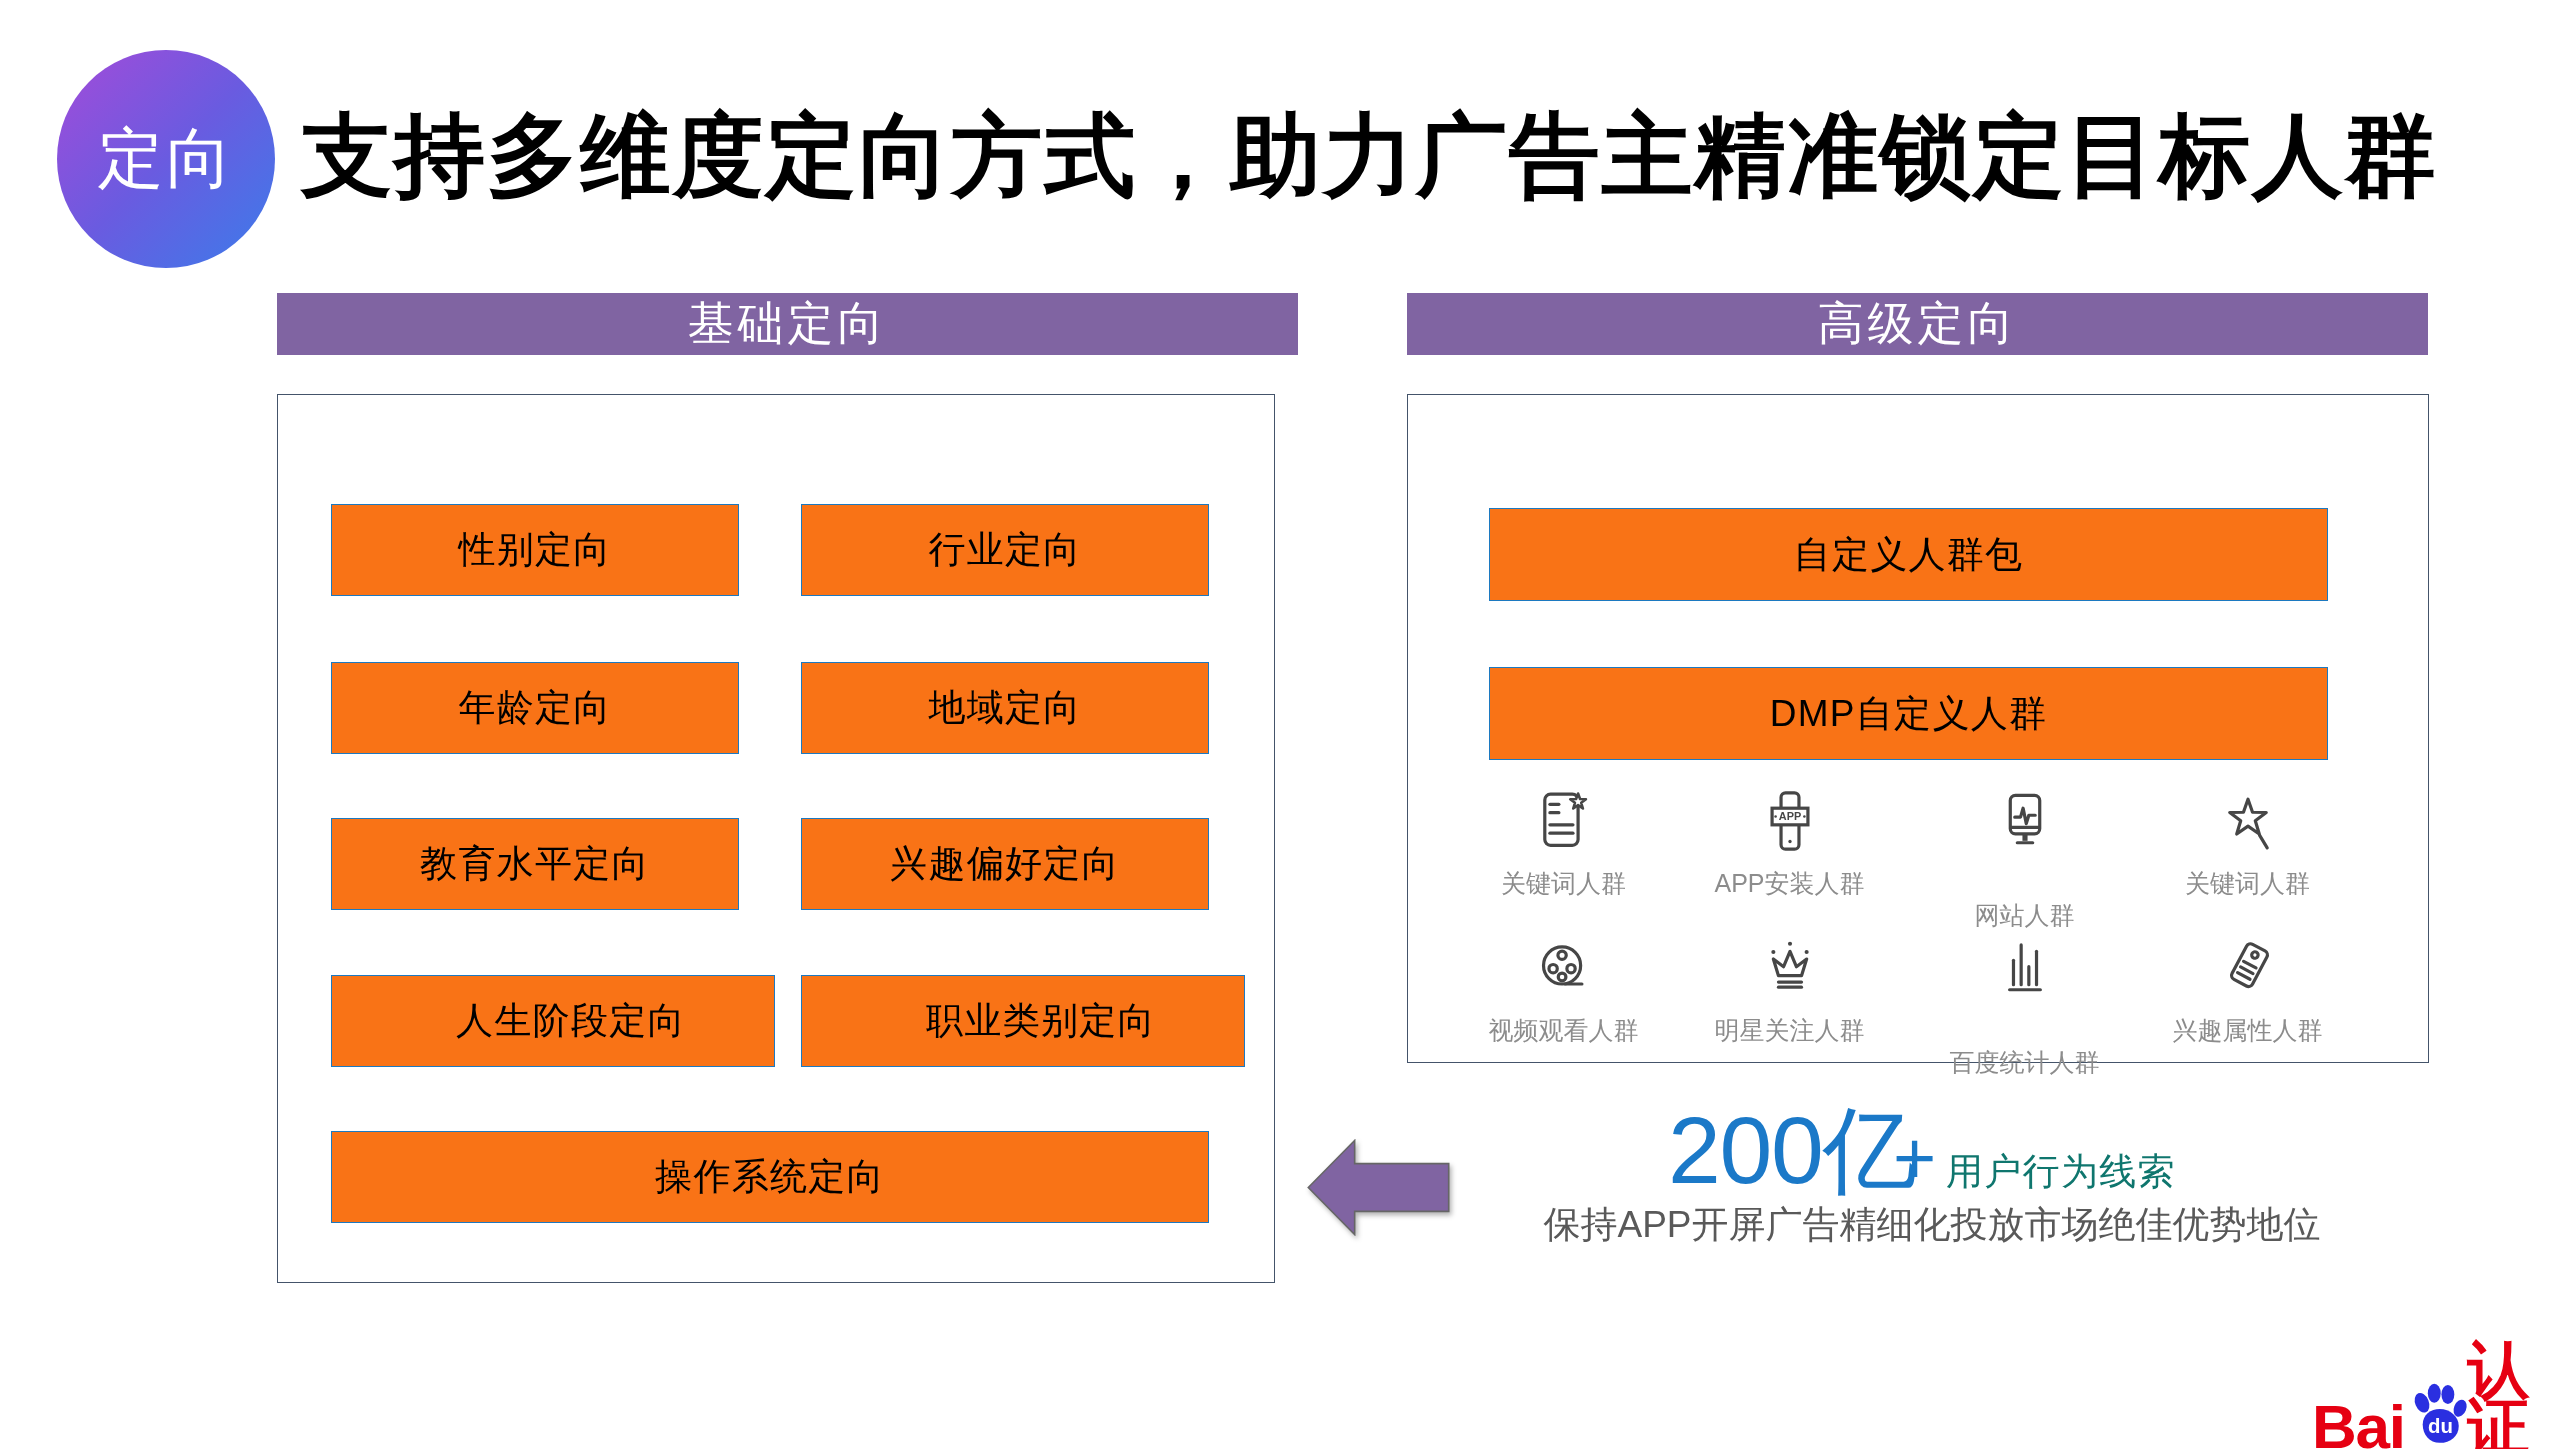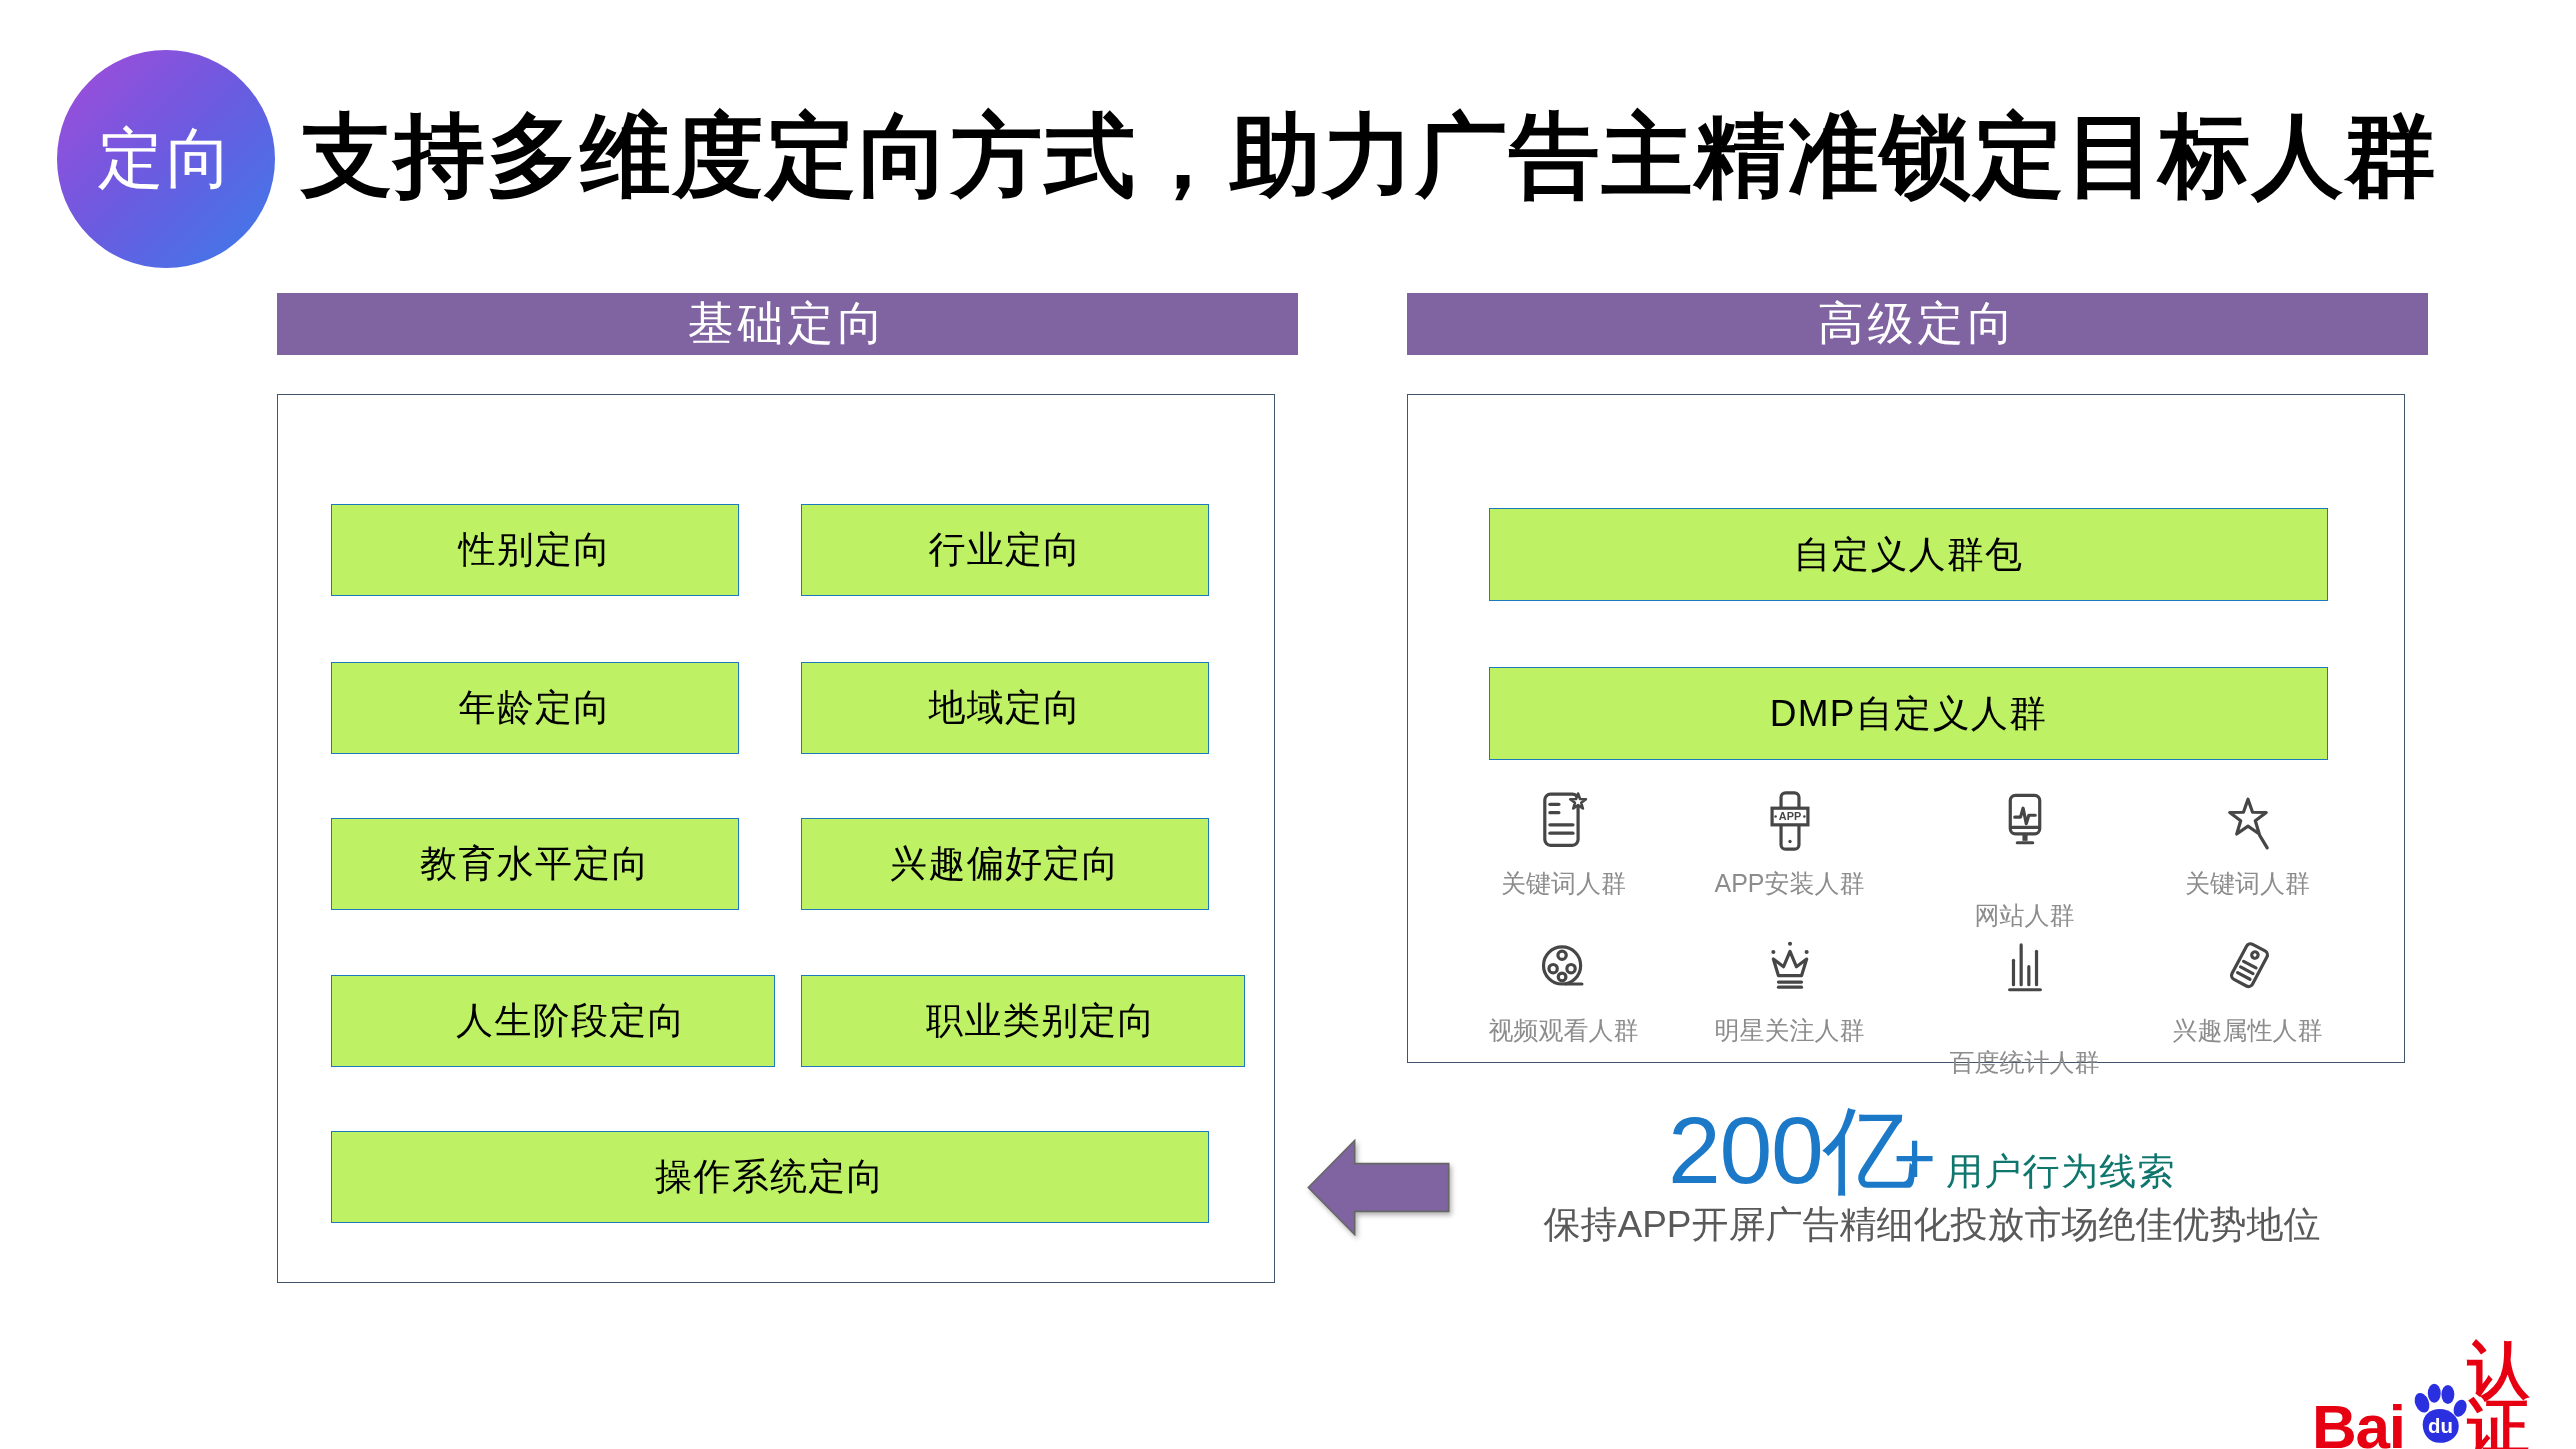--- a/index.html
+++ b/index.html
@@ -22,24 +22,24 @@
   .bar{
     position:absolute;top:293px;height:62px;width:1021px;background:#8064a2;
     display:flex;align-items:center;justify-content:center;
   }
   .bar span{color:#fff;font-size:46px;letter-spacing:3.9px;}
   .bar-left{left:277px;}
   .bar-right{left:1407px;}
   
   .panel{position:absolute;top:394px;border:1.9px solid #44546a;background:#fff;}
   .panel-left{left:277px;width:996px;height:887px;}
-  .panel-right{left:1407px;width:996px;height:667px;}
+  .panel-right{left:1407px;width:996px;height:667px;padding-left:24px;}
   
   .tbox{
-    position:absolute;border:1.9px solid #1c79c0;background:#bef264;
+    position:absolute;border:1.9px solid #1c79c0;background:#f97316;
     display:flex;align-items:center;justify-content:center;
     font-size:37px;letter-spacing:1.3px;color:#000;
   }
   .lb{width:406px;height:90px;}
   .c1{left:53px;}  .c2{left:523px;}
   .r1{top:109px;}  .r2{top:267px;}  .r3{top:423px;}  .r4{top:580px;padding-left:36px;}
   .lb-wide{left:53px;top:736px;width:876px;height:90px;}
   .rb{left:81px;width:837px;height:91px;}
   .rb1{top:113px;}  .rb2{top:272px;}
   

